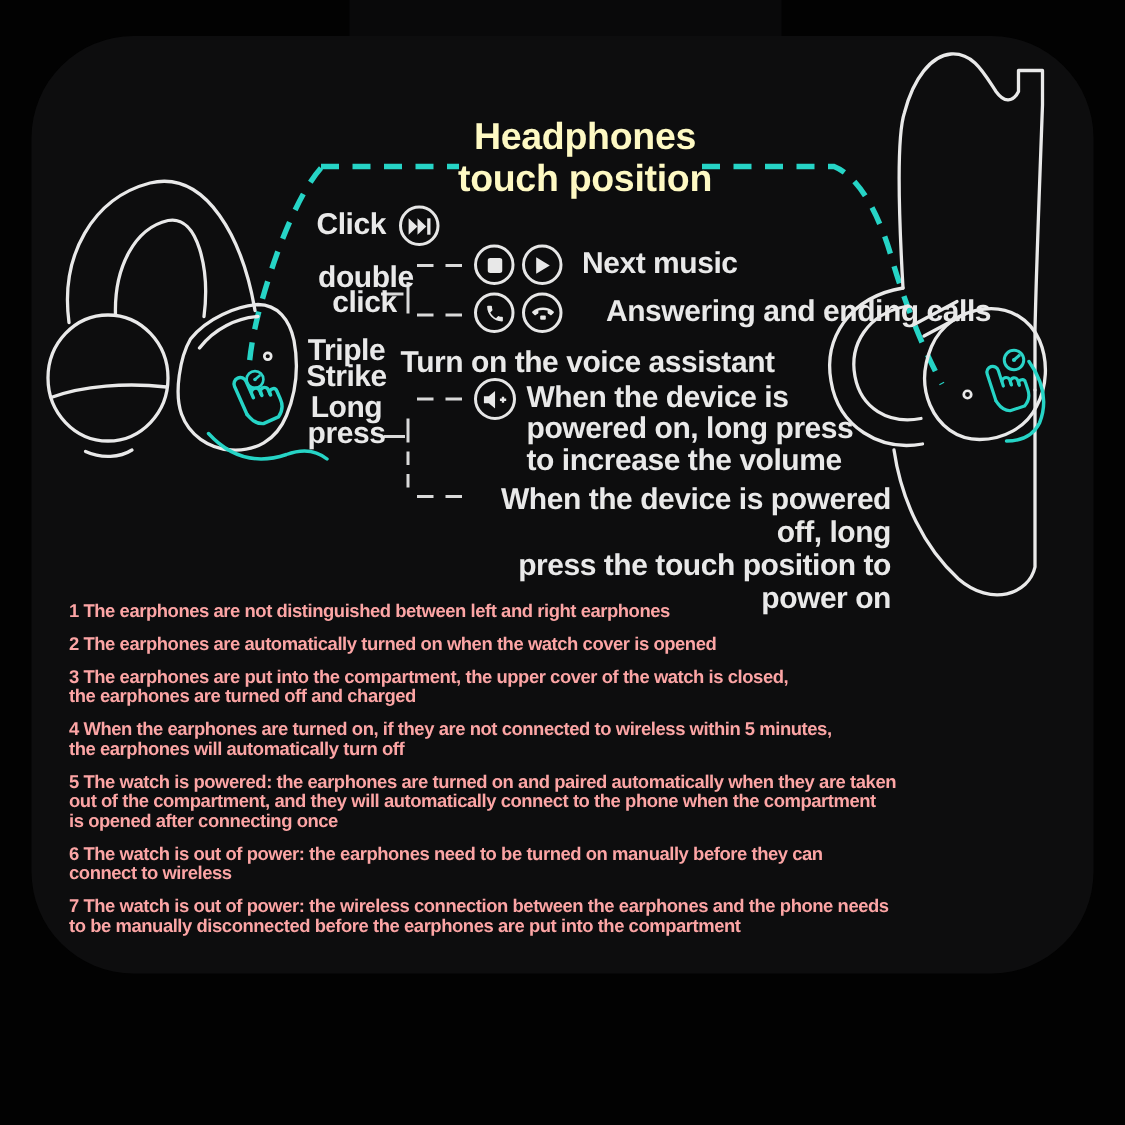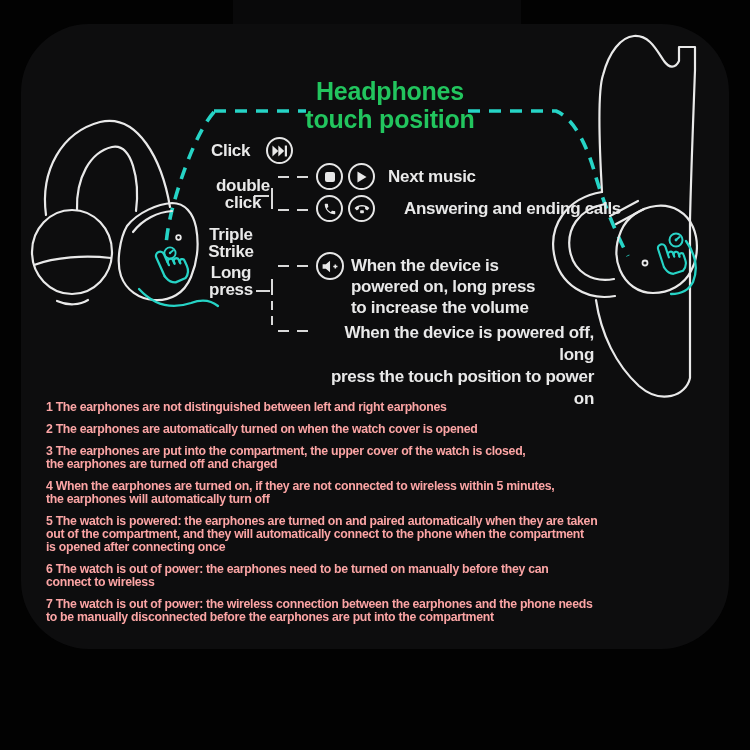--- a/index.html
+++ b/index.html
@@ -5,22 +5,22 @@
   html,body{margin:0;padding:0;background:#000;}
   #canvas{position:relative;width:750px;height:750px;background:#020202;overflow:hidden;
           font-family:"Liberation Sans",sans-serif;}
   .card{position:absolute;left:21px;top:24px;width:708px;height:625px;
         background:#0d0d0e;border-radius:68px;}
   .topstrip{position:absolute;left:233px;top:0;width:288px;height:24px;background:#09090a;}
   #art{position:absolute;left:0;top:0;z-index:1;}
   .txt{position:absolute;z-index:2;font-weight:bold;color:#e9e9e9;letter-spacing:-0.3px;
        white-space:pre-line;}
   .title{left:215px;top:77px;width:350px;text-align:center;font-size:25px;line-height:28px;
-         color:#22c55e;letter-spacing:-0.2px;}
-  .g16{font-size:17px;line-height:19px;}
+         color:#fef9c3;letter-spacing:-0.2px;}
+  .g16{font-size:20px;line-height:19px;}
   .lbl{width:62px;text-align:center;line-height:17px;}
   .cicon{position:absolute;z-index:2;width:27px;height:27px;box-sizing:border-box;
          border:2px solid #e6e6e6;border-radius:50%;display:flex;align-items:center;
          justify-content:center;}
   .cicon svg{display:block;}
   .notes{position:absolute;z-index:2;left:46px;top:401px;width:680px;color:#fca5a5;
          font-weight:bold;font-size:12.3px;line-height:13px;letter-spacing:-0.3px;}
   .notes .note{white-space:pre-line;margin-bottom:9px;}
 </style>
 </head>
@@ -129,20 +129,21 @@
   <div class="cicon" style="left:348px;top:195px;">
     <svg width="16" height="16" viewBox="0 0 24 24" fill="#e8e8e8">
       <path d="M12,8.4c-1.6,0-3.1,0.25-4.6,0.72v2.2c0,0.4-0.23,0.74-0.56,0.9c-0.7,0.35-1.35,0.78-1.95,1.28 c-0.18,0.18-0.43,0.28-0.7,0.28c-0.28,0-0.53-0.11-0.71-0.29L1.4,11.4c-0.18-0.17-0.29-0.42-0.29-0.7c0-0.28,0.11-0.53,0.29-0.71 C4.2,7.33,7.9,6,12,6s7.8,1.33,10.6,3.99c0.18,0.18,0.29,0.43,0.29,0.71c0,0.28-0.11,0.53-0.29,0.7l-2.08,2.09 c-0.18,0.18-0.43,0.29-0.71,0.29c-0.27,0-0.52-0.1-0.7-0.28c-0.6-0.5-1.25-0.93-1.95-1.28c-0.33-0.16-0.56-0.5-0.56-0.9v-2.2 C14.9,8.65,13.6,8.4,12,8.4z"></path>
       <rect x="9.2" y="14" width="5.6" height="4.2" rx="1"></rect>
     </svg>
   </div>
   <div class="txt g16" style="left:388px;top:199px;margin-left:16px;">Answering and ending calls</div>
 
   <div class="txt g16 lbl" style="left:200px;top:226px;">Triple
 Strike</div>
+  <div class="txt g16" style="left:267px;top:233px;">Turn on the voice assistant</div>
 
   <div class="txt g16 lbl" style="left:200px;top:264px;">Long
 press</div>
   <div class="cicon" style="left:316px;top:252px;width:28px;height:28px;">
     <svg width="17" height="13" viewBox="0 0 18 14">
       <path d="M0.5,4.5 H4 L8.5,0.8 V13.2 L4,9.5 H0.5 Z" fill="#e8e8e8"></path>
       <path d="M12,7 H16.5 M14.2,4.8 V9.2" stroke="#e8e8e8" stroke-width="1.7" fill="none"></path>
     </svg>
   </div>
   <div class="txt g16" style="left:320px;top:322px;width:274px;text-align:right;line-height:22px;">When the device is powered off, long

